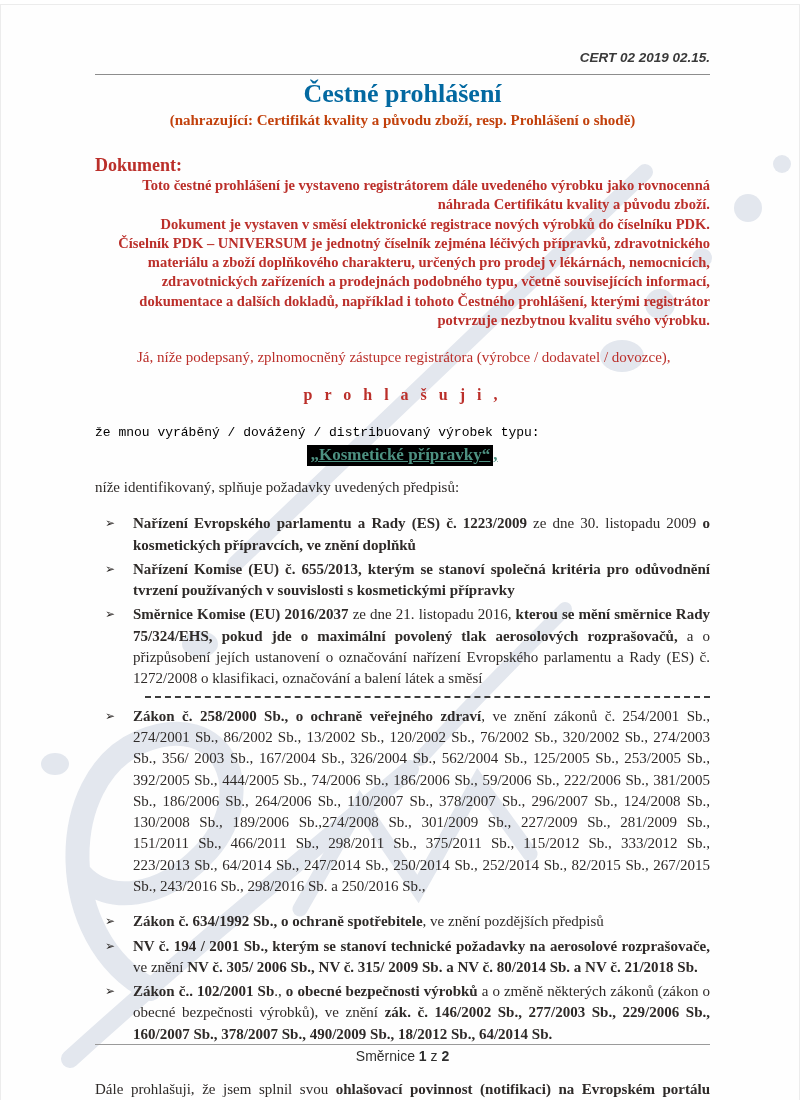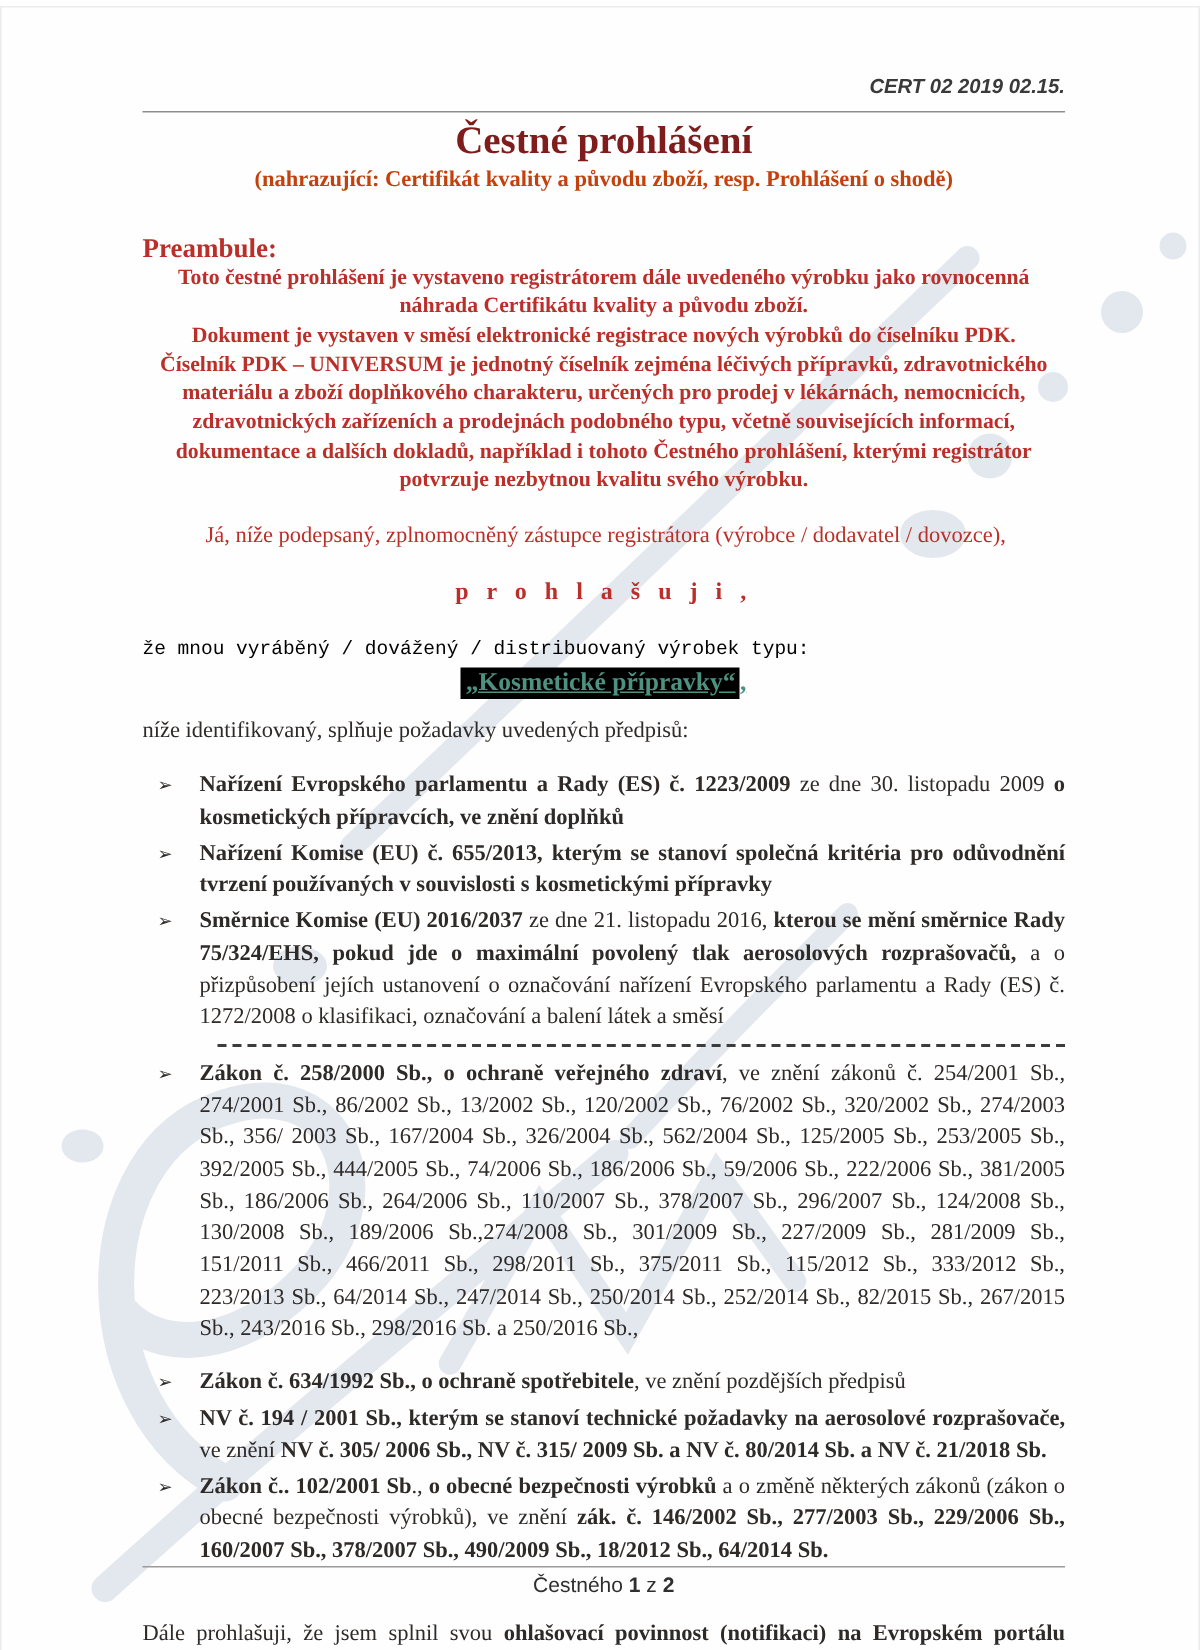--- a/index.html
+++ b/index.html
@@ -32,42 +32,42 @@
   }
   .header-rule{
     border:none;border-top:1.5px solid #8d8d8d;
     margin:9px 0 4px 0;
   }
   .title{
     margin:2px 0 0 0;
     text-align:center;
     font-size:26px;
     font-weight:bold;
-    color:#7f1d1d;
+    color:#0369a1;
   }
   .subtitle{
     margin:3px 0 0 0;
     text-align:center;
     font-size:15px;
     font-weight:bold;
     color:#c2410c;
   }
   .preamble-heading{
     margin:26px 0 0 0;
     font-size:18px;
     font-weight:bold;
     color:#bb2f2a;
   }
   .preamble-par{
     margin:0;
     font-size:14.5px;
     font-weight:bold;
     color:#bb2f2a;
     line-height:1.33;
-    text-align:center;
+    text-align:right;
   }
   .intro-line{
     margin:19px 0 0 0;
     text-indent:42px;
     font-size:15px;
     color:#bb2f2a;
   }
   .declare-word{
     margin:20px 0 0 0;
     text-align:center;
@@ -177,21 +177,21 @@
   </svg>
 
   <div class="content">
 
     <div class="doc-code">CERT 02 2019 02.15.</div>
     <hr class="header-rule">
 
     <h1 class="title">Čestné prohlášení</h1>
     <div class="subtitle">(nahrazující: Certifikát kvality a původu zboží, resp. Prohlášení o shodě)</div>
 
-    <div class="preamble-heading">Preambule:</div>
+    <div class="preamble-heading">Dokument:</div>
     <p class="preamble-par">Toto čestné prohlášení je vystaveno registrátorem dále uvedeného výrobku jako rovnocenná náhrada Certifikátu kvality a původu zboží.</p>
     <p class="preamble-par">Dokument je vystaven v směsí elektronické registrace nových výrobků do číselníku PDK.</p>
     <p class="preamble-par">Číselník PDK – UNIVERSUM je jednotný číselník zejména léčivých přípravků, zdravotnického materiálu a zboží doplňkového charakteru, určených pro prodej v lékárnách, nemocnicích, zdravotnických zařízeních a prodejnách podobného typu, včetně souvisejících informací, dokumentace a dalších dokladů, například i tohoto Čestného prohlášení, kterými registrátor potvrzuje nezbytnou kvalitu svého výrobku.</p>
 
     <p class="intro-line">Já, níže podepsaný, zplnomocněný zástupce registrátora (výrobce / dodavatel / dovozce),</p>
 
     <p class="declare-word">p r o h l a š u j i ,</p>
 
     <p class="product-line">že mnou vyráběný / dovážený  / distribuovaný výrobek typu:</p>
 
@@ -209,16 +209,16 @@
       <div class="law-item"><span class="marker">➢</span><span><span class="bold">NV č. 194 / 2001 Sb., kterým se stanoví technické požadavky na aerosolové rozprašovače, </span><span>ve znění </span><span class="bold">NV č. 305/ 2006 Sb., NV č. 315/ 2009 Sb. a NV č. 80/2014 Sb. a NV č. 21/2018 Sb.</span></span></div>
       <div class="law-item"><span class="marker">➢</span><span><span class="bold">Zákon č.. 102/2001 Sb</span><span>., </span><span class="bold">o obecné bezpečnosti výrobků </span><span>a o změně některých zákonů (zákon o obecné bezpečnosti výrobků), ve znění </span><span class="bold">zák. č. 146/2002 Sb., 277/2003 Sb., 229/2006 Sb., 160/2007 Sb., 378/2007 Sb., 490/2009 Sb., 18/2012 Sb., 64/2014 Sb.</span></span></div>
     </div>
 
     <p class="closing-par"><span>Dále prohlašuji, že jsem splnil svou </span><span class="bold">ohlašovací povinnost (notifikaci) na Evropském portálu notifikace kosmetických přípravků (CPNP)</span></p>
 
   </div>
 
   <div class="footer">
     <hr class="footer-rule">
-    <div class="footer-text"><span>Čestného </span><span class="bold">1</span><span> z </span><span class="bold">2</span></div>
+    <div class="footer-text"><span>Směrnice </span><span class="bold">1</span><span> z </span><span class="bold">2</span></div>
   </div>
 
 </div>
 
 </body></html>

